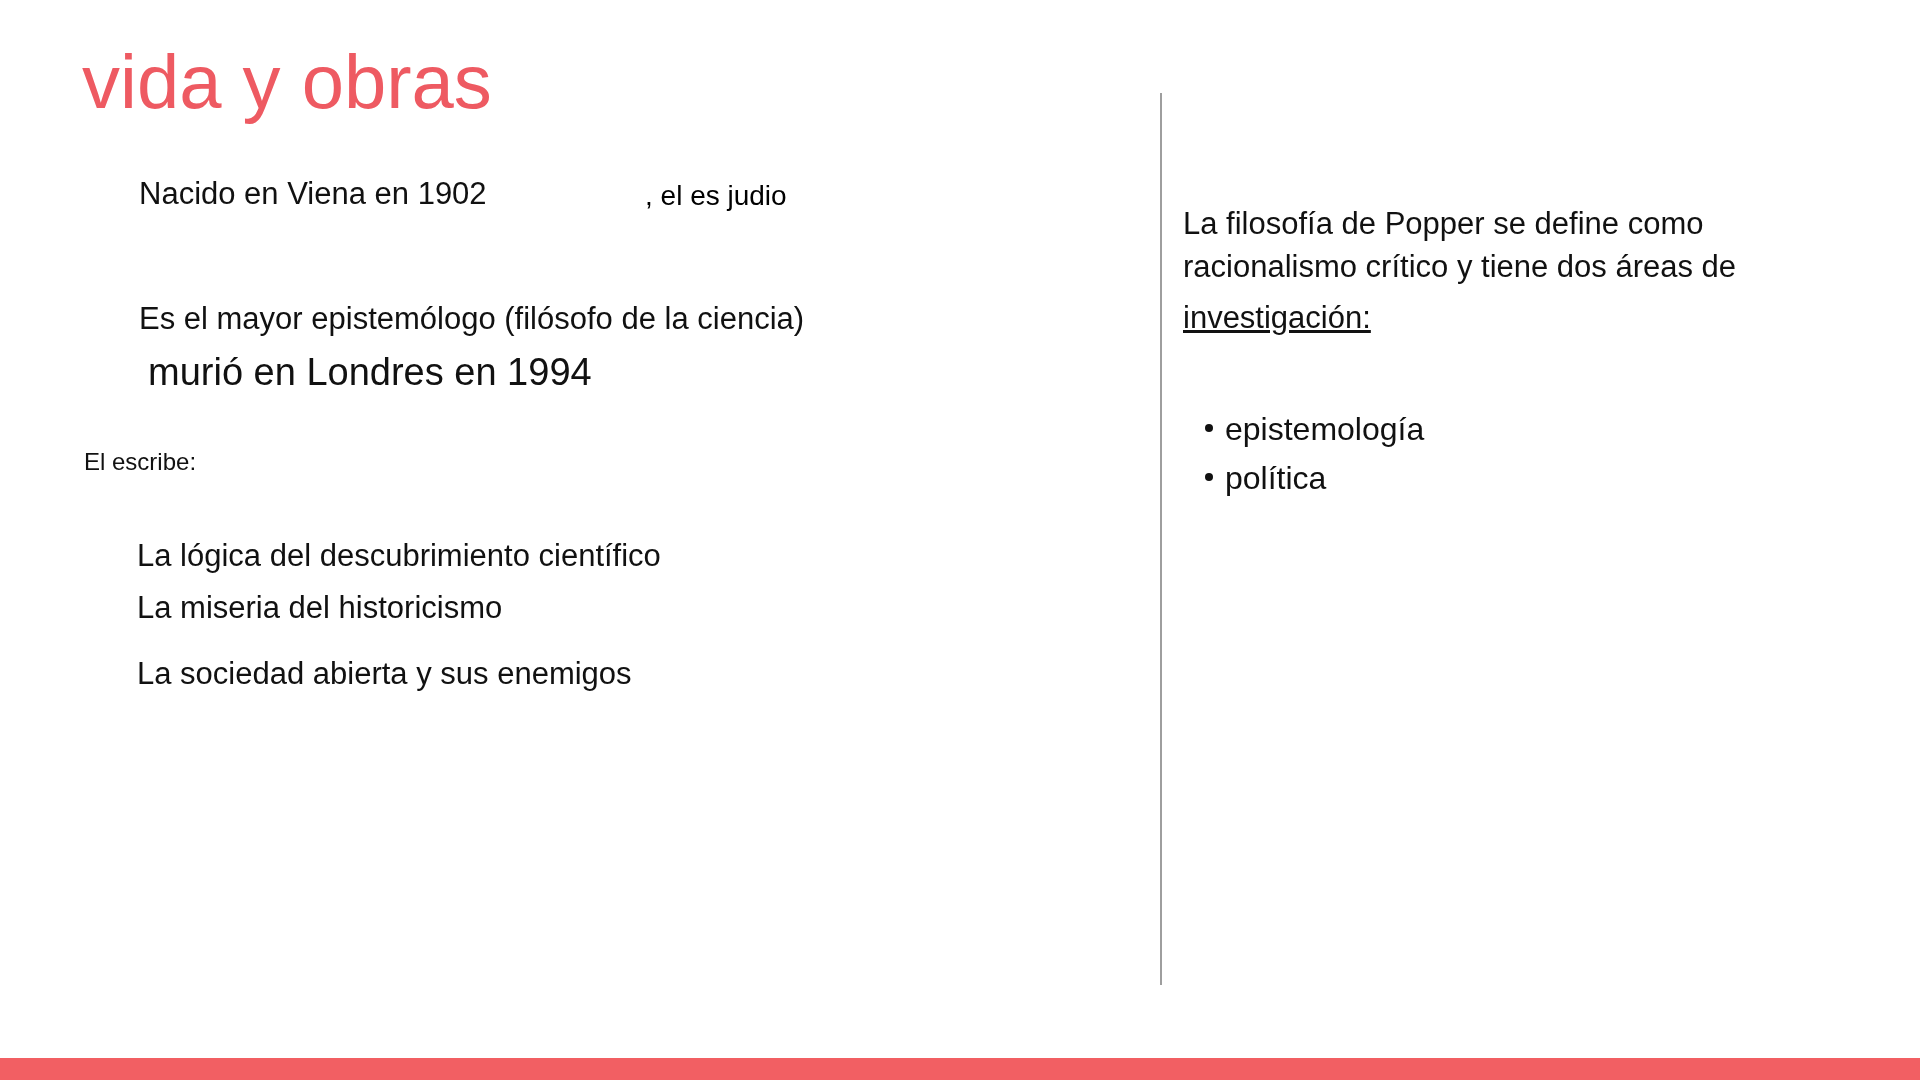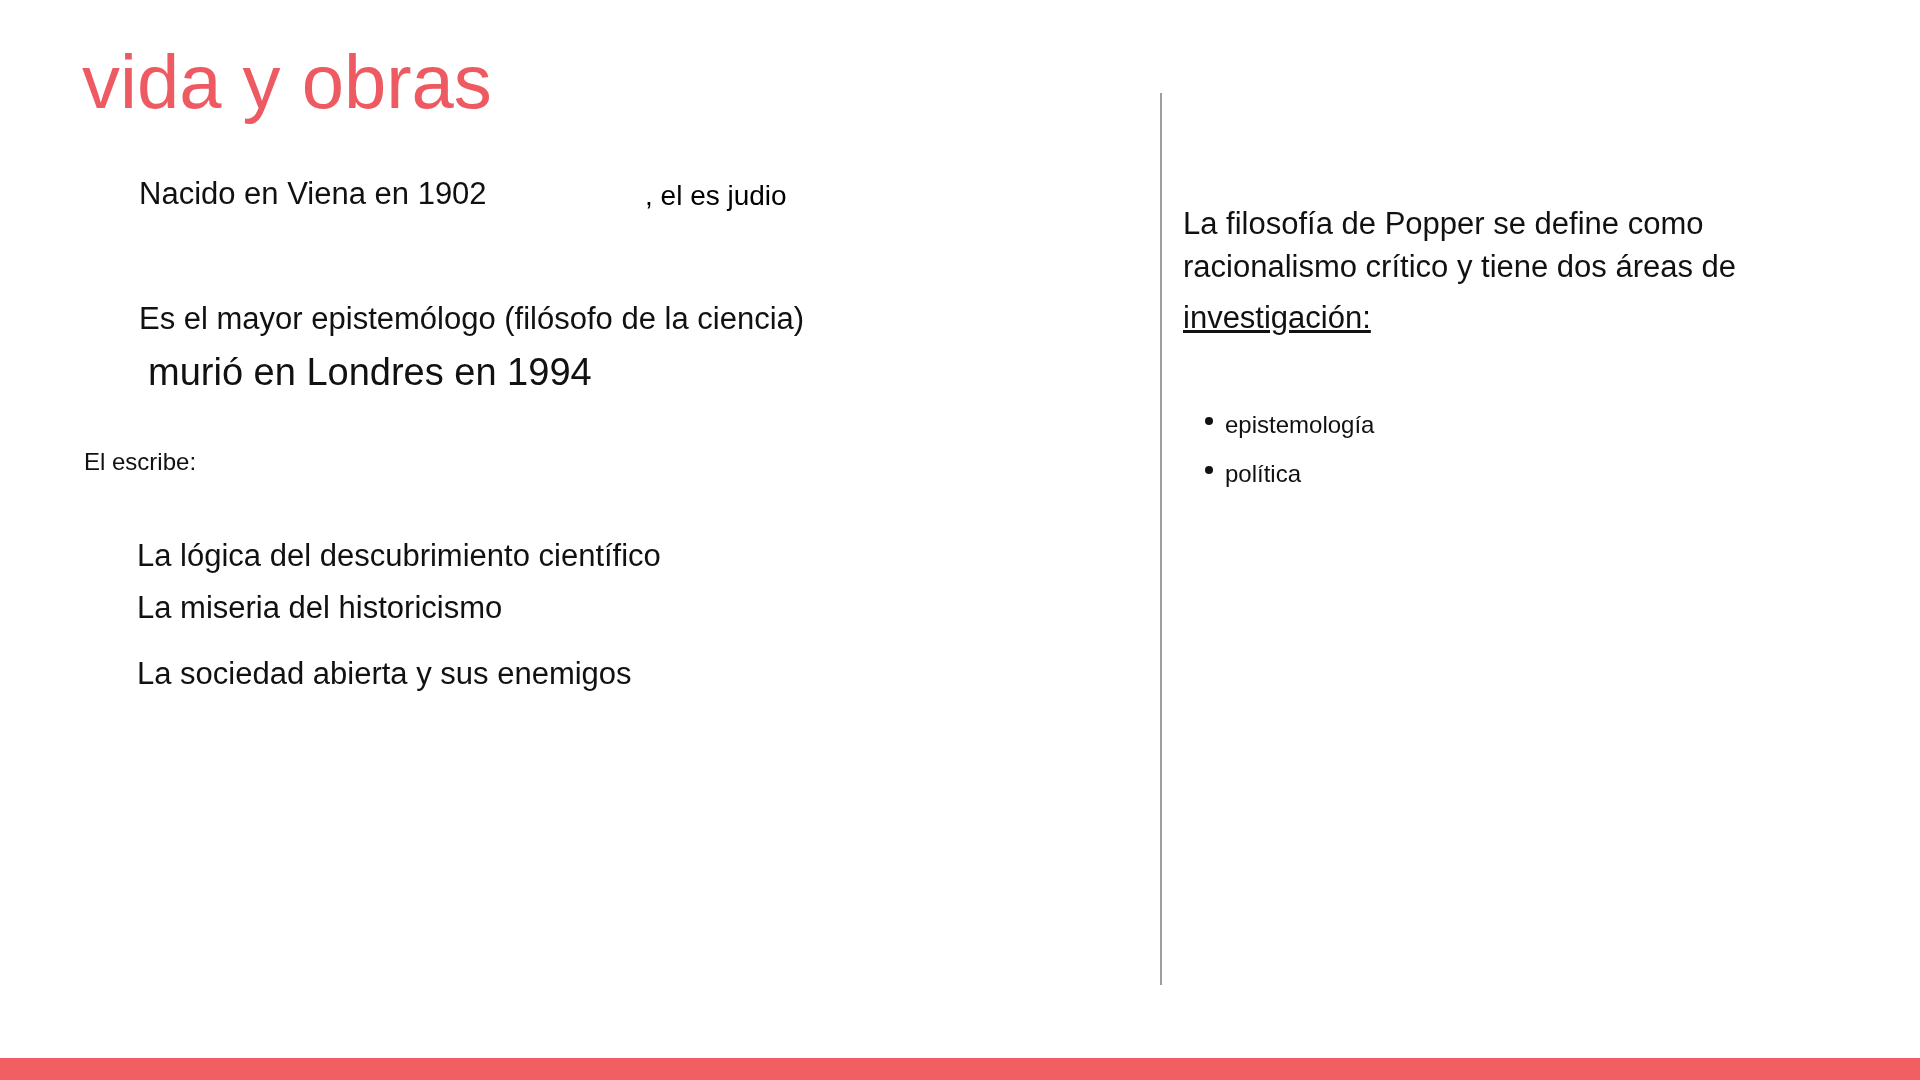--- a/index.html
+++ b/index.html
@@ -63,21 +63,21 @@
       left: 1183px;
       font-size: 31px;
       color: #111;
     }
     .para-1 { top: 208px; }
     .para-2 { top: 251px; }
     .para-3 { top: 302px; text-decoration: underline; }
 
     .bullet-item {
       left: 1205px;
-      font-size: 24px;
+      font-size: 32px;
       color: #111;
       display: flex;
       align-items: baseline;
     }
     .bullet-item .dot {
       display: inline-block;
       width: 8px; height: 8px;
       border-radius: 50%;
       background: #111;
       margin-right: 12px;

